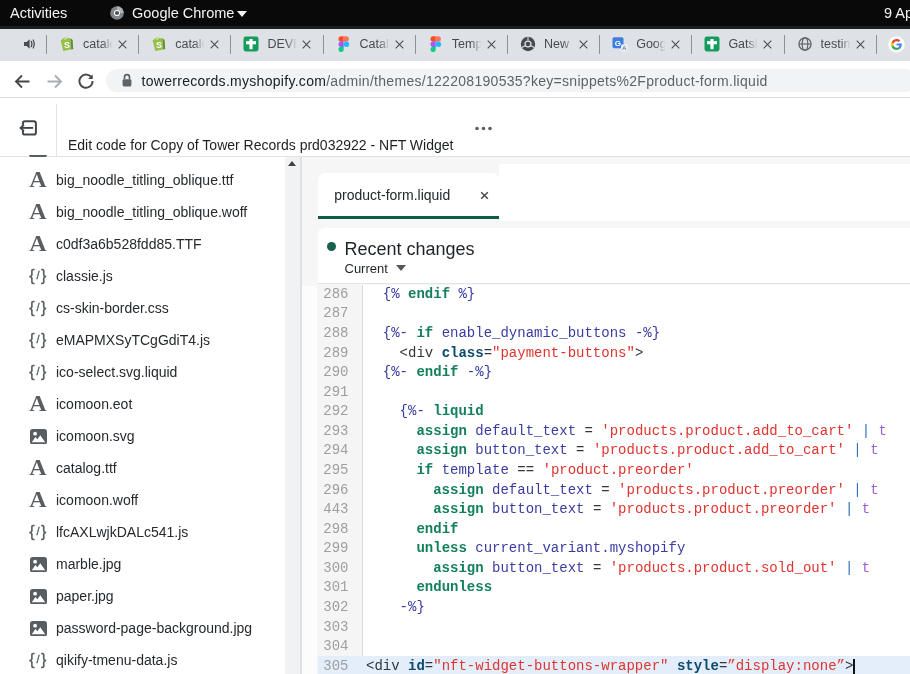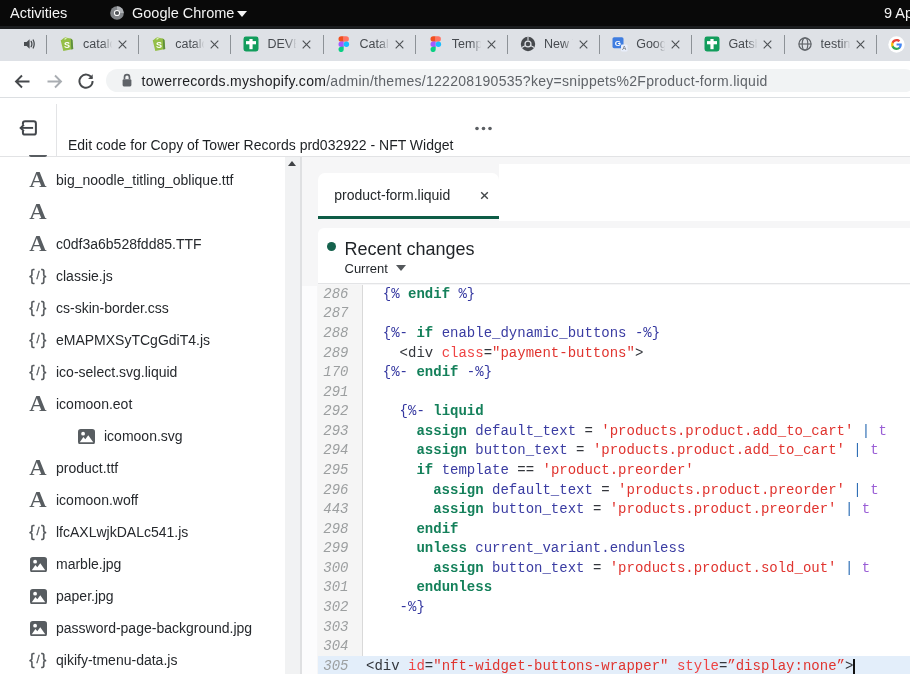--- a/index.html
+++ b/index.html
@@ -62,23 +62,23 @@
   border-left:5px solid transparent; border-right:5px solid transparent;
   border-top:6px solid #54585b; }
 
 #codebg { left:362.1px; top:284.5px; width:548.4px; height:390px; background:#fff; }
 #gutterbg { left:317.5px; top:284.5px; width:45.6px; height:390px; background:#f5f5f5; border-right:1px solid #d9d9d9; }
 #activeline { left:317.5px; top:655.8px; width:592.5px; height:19.6px; background:#e3eefa; }
 #gutter { left:317.5px; top:284.8px; width:31px; text-align:right; }
 #code { left:366px; top:284.8px; }
 .cl { height:19.58px; line-height:19.58px; font-family:"Liberation Mono", monospace;
   font-size:14px; white-space:pre; }
-#gutter .cl { color:#9c9fa0;font-style:italic; }
+#gutter .cl { color:#9c9fa0; }
 .k { color:#14805a; font-weight:bold; }   
-.at { color:#ef4444; }                    
+.at { color:#0c4a6e;font-weight:bold; }                    
 .tg { color:#3437a0; }                    
 .v { color:#3a3ca2; }                     
 .s { color:#e0342f; }                     
 .o { color:#33363c; }                     
 .p { color:#2f6fb5; }                     
 .f { color:#9a5ed6; }                     
 #caret { left:853.4px; top:658.8px; width:1.8px; height:16px; background:#111; }
 </style>
 </head>
 <body>
@@ -244,20 +244,21 @@
 </svg>
 <div class="abs" id="hborder"></div>
 <div class="abs" id="side"></div>
 <div id="rows">
     <div class="frow" style="top:164px;">
       <div class="fA">A</div>
       <div class="fname">big_noodle_titling_oblique.ttf</div>
     </div>
     <div class="frow" style="top:196px;">
       <div class="fA">A</div>
+      <div class="fname">big_noodle_titling_oblique.woff</div>
     </div>
     <div class="frow" style="top:228px;">
       <div class="fA">A</div>
       <div class="fname">c0df3a6b528fdd85.TTF</div>
     </div>
     <div class="frow" style="top:260px;">
       <div class="fJ">{<span class="sl">/</span>}</div>
       <div class="fname">classie.js</div>
     </div>
     <div class="frow" style="top:292px;">
@@ -269,31 +270,31 @@
       <div class="fname">eMAPMXSyTCgGdiT4.js</div>
     </div>
     <div class="frow" style="top:356px;">
       <div class="fJ">{<span class="sl">/</span>}</div>
       <div class="fname">ico-select.svg.liquid</div>
     </div>
     <div class="frow" style="top:388px;">
       <div class="fA">A</div>
       <div class="fname">icomoon.eot</div>
     </div>
-    <div class="frow" style="top:420px;margin-left:48px;">
+    <div class="frow" style="top:420px;">
       <div class="fI"><svg width="17" height="15.5" viewBox="0 0 17 15.5">
           <rect x="0" y="0" width="17" height="15.5" rx="2.8" fill="#585d61"></rect>
           <circle cx="5.1" cy="4.7" r="1.9" fill="#fff"></circle>
           <path d="M1.8 13.2 L5.4 8.1 L7.3 10.3 L10.3 6.3 L15.2 13.2 Z" fill="#fff"></path>
         </svg></div>
       <div class="fname">icomoon.svg</div>
     </div>
     <div class="frow" style="top:452px;">
       <div class="fA">A</div>
-      <div class="fname">product.ttf</div>
+      <div class="fname">catalog.ttf</div>
     </div>
     <div class="frow" style="top:484px;">
       <div class="fA">A</div>
       <div class="fname">icomoon.woff</div>
     </div>
     <div class="frow" style="top:516px;">
       <div class="fJ">{<span class="sl">/</span>}</div>
       <div class="fname">lfcAXLwjkDALc541.js</div>
     </div>
     <div class="frow" style="top:548px;">
@@ -345,21 +346,21 @@
 <div class="abs" id="curcaret"></div>
 
 <div class="abs" id="codebg"></div>
 <div class="abs" id="gutterbg"></div>
 <div class="abs" id="activeline"></div>
 <div class="abs" id="gutter">
 <div class="cl">286</div>
     <div class="cl">287</div>
     <div class="cl">288</div>
     <div class="cl">289</div>
-    <div class="cl">170</div>
+    <div class="cl">290</div>
     <div class="cl">291</div>
     <div class="cl">292</div>
     <div class="cl">293</div>
     <div class="cl">294</div>
     <div class="cl">295</div>
     <div class="cl">296</div>
     <div class="cl">443</div>
     <div class="cl">298</div>
     <div class="cl">299</div>
     <div class="cl">300</div>
@@ -376,21 +377,21 @@
 <div class="cl">    <span class="o">&lt;div</span> <span class="at">class</span><span class="o">=</span><span class="s">"payment-buttons"</span><span class="o">&gt;</span></div>
 <div class="cl">  <span class="tg">{%-</span> <span class="k">endif</span> <span class="tg">-%}</span></div>
 <div class="cl"> </div>
 <div class="cl">    <span class="tg">{%-</span> <span class="k">liquid</span></div>
 <div class="cl">      <span class="k">assign</span> <span class="v">default_text</span> <span class="o">=</span> <span class="s">'products.product.add_to_cart'</span> <span class="p">|</span> <span class="f">t</span></div>
 <div class="cl">      <span class="k">assign</span> <span class="v">button_text</span> <span class="o">=</span> <span class="s">'products.product.add_to_cart'</span> <span class="p">|</span> <span class="f">t</span></div>
 <div class="cl">      <span class="k">if</span> <span class="v">template</span> <span class="o">==</span> <span class="s">'product.preorder'</span></div>
 <div class="cl">        <span class="k">assign</span> <span class="v">default_text</span> <span class="o">=</span> <span class="s">'products.product.preorder'</span> <span class="p">|</span> <span class="f">t</span></div>
 <div class="cl">        <span class="k">assign</span> <span class="v">button_text</span> <span class="o">=</span> <span class="s">'products.product.preorder'</span> <span class="p">|</span> <span class="f">t</span></div>
 <div class="cl">      <span class="k">endif</span></div>
-<div class="cl">      <span class="k">unless</span> <span class="v">current_variant.endunless</span></div>
+<div class="cl">      <span class="k">unless</span> <span class="v">current_variant.myshopify</span></div>
 <div class="cl">        <span class="k">assign</span> <span class="v">button_text</span> <span class="o">=</span> <span class="s">'products.product.sold_out'</span> <span class="p">|</span> <span class="f">t</span></div>
 <div class="cl">      <span class="k">endunless</span></div>
 <div class="cl">    <span class="tg">-%}</span></div>
 <div class="cl"> </div>
 <div class="cl"> </div>
 <div class="cl"><span class="o">&lt;div</span> <span class="at">id</span><span class="o">=</span><span class="s">"nft-widget-buttons-wrapper"</span> <span class="at">style</span><span class="o">=</span><span class="s">”display:none”</span><span class="o">&gt;</span></div>
 </div>
 <div class="abs" id="caret"></div>
 
 </body></html>

